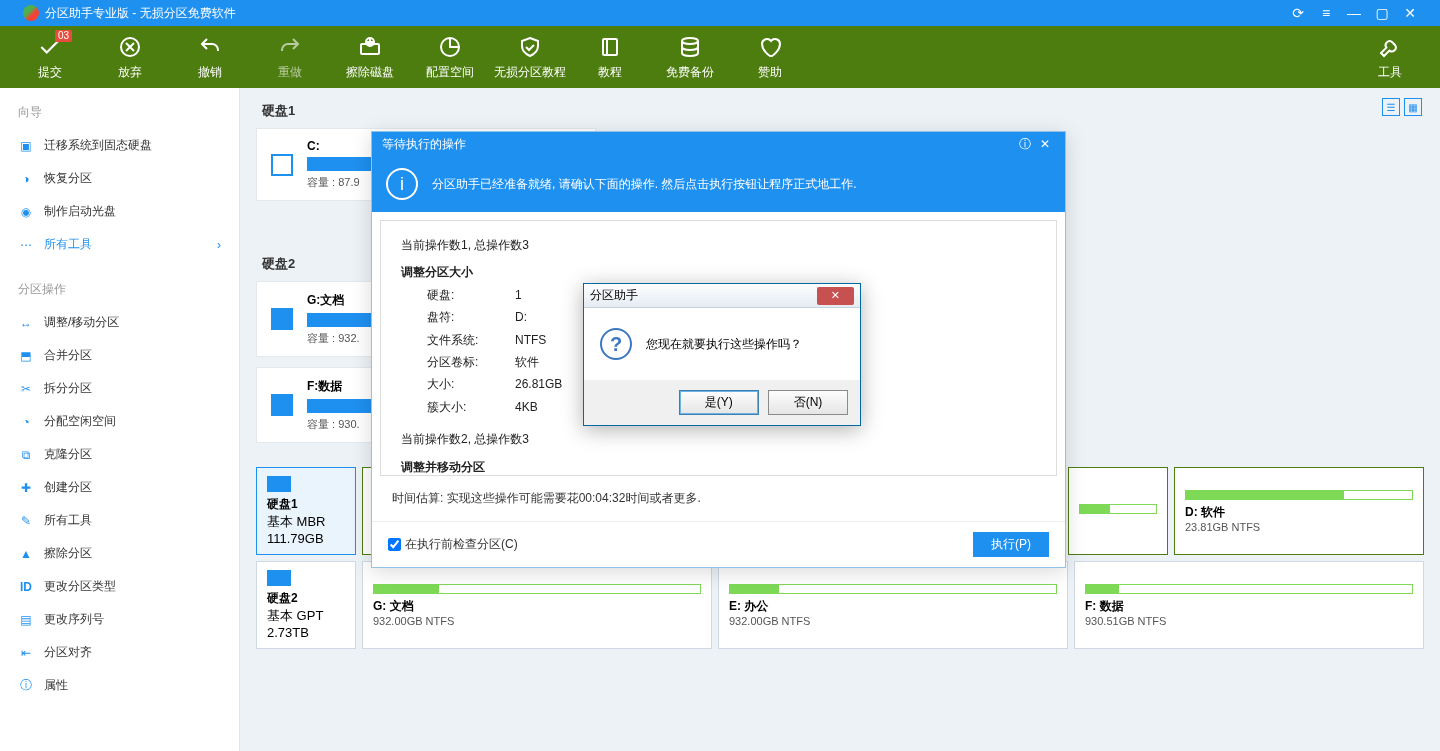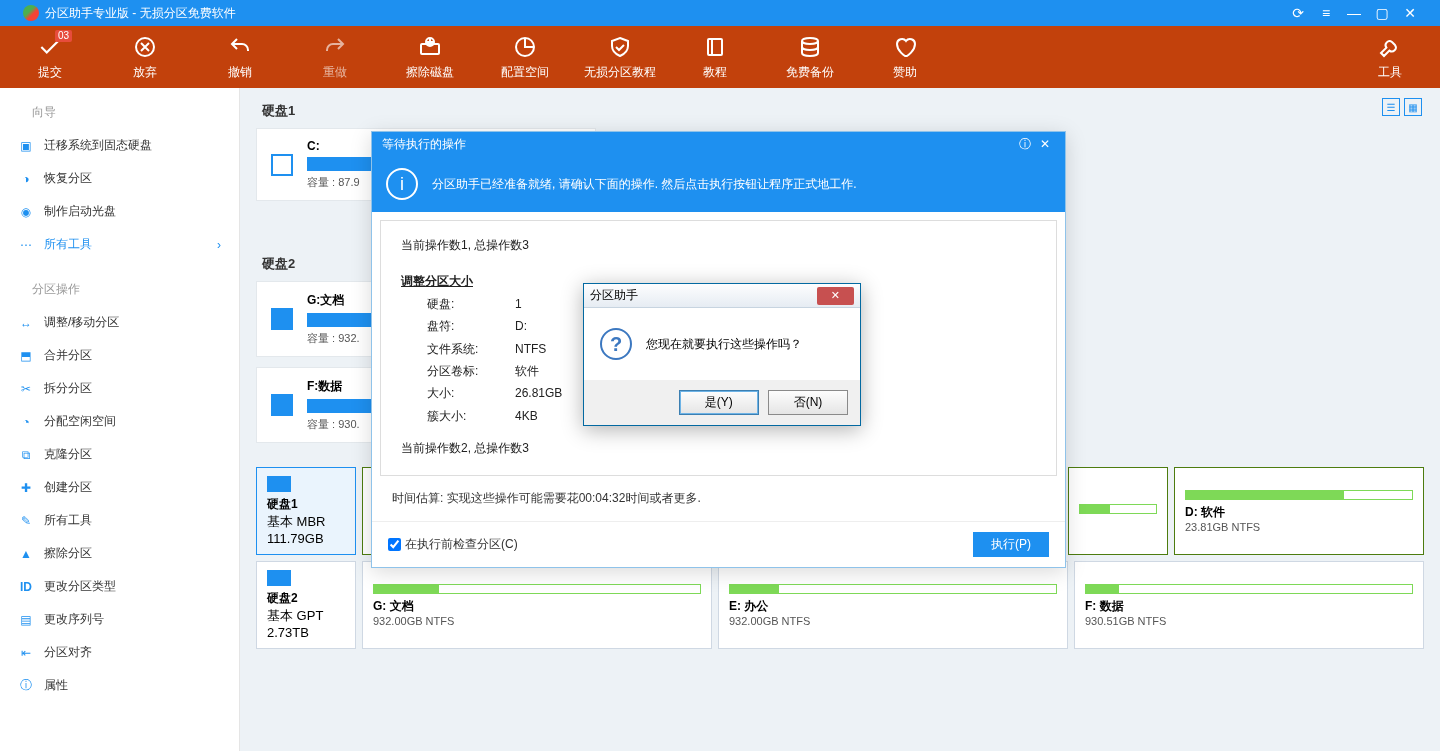--- a/index.html
+++ b/index.html
@@ -6,34 +6,34 @@
 body { background: #fff; width: 1440px; height: 751px; overflow: hidden; position: relative; }
 
 
 .title-bar { height: 26px; background: #1e90f0; display: flex; align-items: center; padding: 0 23px; color: #fff; }
 .title-bar .logo { width: 16px; height: 16px; background: linear-gradient(135deg,#4caf50 40%,#f44336 60%); border-radius: 50%; margin-right: 6px; }
 .title-bar .title-text { flex: 1; font-size: 12px; }
 .title-bar .win-btns { display: flex; gap: 14px; align-items: center; }
 .title-bar .win-btns span { width: 14px; height: 14px; display: inline-flex; align-items: center; justify-content: center; cursor: pointer; font-size: 14px; }
 
 
-.toolbar { height: 62px; background: #c2410c; display: flex; align-items: center; padding: 0 10px; color: #fff; gap: 15px; }
+.toolbar { height: 62px; background: #4d7c0f; display: flex; align-items: center; padding: 0 10px; color: #fff; gap: 0; }
 .toolbar .tool { display: flex; flex-direction: column; align-items: center; justify-content: center; width: 80px; height: 62px; cursor: pointer; position: relative; }
 .toolbar .tool .icon { width: 26px; height: 26px; display: flex; align-items: center; justify-content: center; margin-bottom: 4px; }
 .toolbar .tool.low { opacity: 0.6; }
 .toolbar .spacer { flex: 1; }
 .badge { position: absolute; top: 4px; right: 18px; background: #e74c3c; color: #fff; font-size: 10px; padding: 0 3px; border-radius: 2px; line-height: 12px; }
 .badge:after { content:''; position:absolute; bottom:-3px; left:50%; transform:translateX(-50%); border:3px solid transparent; border-top-color:#e74c3c; }
 
 
 .main { display: flex; height: calc(100% - 88px); background: #edf2f6; }
 .sidebar { width: 240px; background: #fff; border-right: 1px solid #e5e5e5; overflow-y: auto; padding: 8px 0; }
 .content { flex: 1; background: #edf2f6; padding: 10px 16px; position: relative; overflow: hidden; }
 
-.side-hdr { padding: 8px 32px; color: #999; font-size: 12px; }
+.side-hdr { padding: 8px 18px; color: #999; font-size: 12px; }
 .side-item { padding: 8px 18px; display: flex; align-items: center; gap: 10px; color: #333; cursor: pointer; }
 .side-item .sicon { width: 16px; height: 16px; display: inline-flex; align-items: center; justify-content: center; color: #1e90f0; }
 .side-item.all { color: #1e90f0; justify-content: space-between; }
 
 .disk-label { font-size: 13px; color: #333; margin: 4px 0 8px 6px; font-weight: bold; }
 .part-box { background: #fff; border: 1px solid #e3e8ec; padding: 10px 14px; margin-bottom: 10px; display: flex; align-items: center; gap: 14px; width: 340px; }
 .part-box .dicon { width: 22px; height: 22px; background: #1e90f0; display: inline-block; }
 .part-box .dicon.win { background: #fff; border: 2px solid #1e90f0; position: relative; }
 .part-box .info { flex: 1; }
 .part-box .pname { font-weight: bold; font-size: 12px; margin-bottom: 4px; }
@@ -59,21 +59,21 @@
 .view-toggle span { width: 18px; height: 18px; border: 1px solid #1e90f0; display: inline-flex; align-items: center; justify-content: center; color: #1e90f0; font-size: 10px; cursor: pointer; }
 
 
 .modal1 { position: absolute; left: 371px; top: 131px; width: 695px; background: #fff; border: 1px solid #8fc3ea; box-shadow: 0 4px 20px rgba(0,0,0,0.15); }
 .modal1 .m1-title { height: 24px; background: #1e90f0; color: #fff; display: flex; align-items: center; padding: 0 10px; font-size: 12px; }
 .modal1 .m1-title .sp { flex: 1; }
 .modal1 .m1-title .mbtn { width: 20px; text-align: center; cursor: pointer; }
 .modal1 .m1-info { background: #1e90f0; color: #fff; padding: 12px 14px; display: flex; align-items: center; gap: 14px; }
 .modal1 .m1-info .iicon { width: 32px; height: 32px; border: 2px solid #fff; border-radius: 50%; display: flex; align-items: center; justify-content: center; font-size: 18px; }
 .modal1 .m1-body { border: 1px solid #ddd; margin: 8px; height: 256px; overflow-y: scroll; padding: 14px 20px; font-size: 12px; line-height: 1.7; color: #222; }
-.modal1 .m1-body .hdr { font-weight: bold; margin-top: 16px; text-decoration: underline; }
+.modal1 .m1-body .hdr { font-weight: bold; margin-top: 7px; }
 .modal1 .m1-body table td:first-child { padding-left: 24px; width: 110px; }
 .modal1 .m1-foot0 { padding: 6px 20px 14px; font-size: 12px; color: #333; }
 .modal1 .m1-foot { display: flex; align-items: center; padding: 10px 16px; border-top: 1px solid #eee; }
 .modal1 .m1-foot label { display: flex; align-items: center; gap: 4px; color: #333; }
 .modal1 .m1-foot .sp { flex: 1; }
 .modal1 .m1-foot button { background: #1e90f0; color: #fff; border: none; padding: 4px 18px; font-size: 12px; cursor: pointer; }
 
 
 .modal2 { position: absolute; left: 583px; top: 283px; width: 278px; background: #f4f4f4; border: 1px solid #0369a1; box-shadow: 0 4px 20px rgba(0,0,0,0.3); }
 .modal2 .m2-title { height: 24px; background: linear-gradient(#fdfdfe,#e6ecf3); border-bottom: 1px solid #c7d4e0; display: flex; align-items: center; padding: 0 6px; font-size: 12px; }

